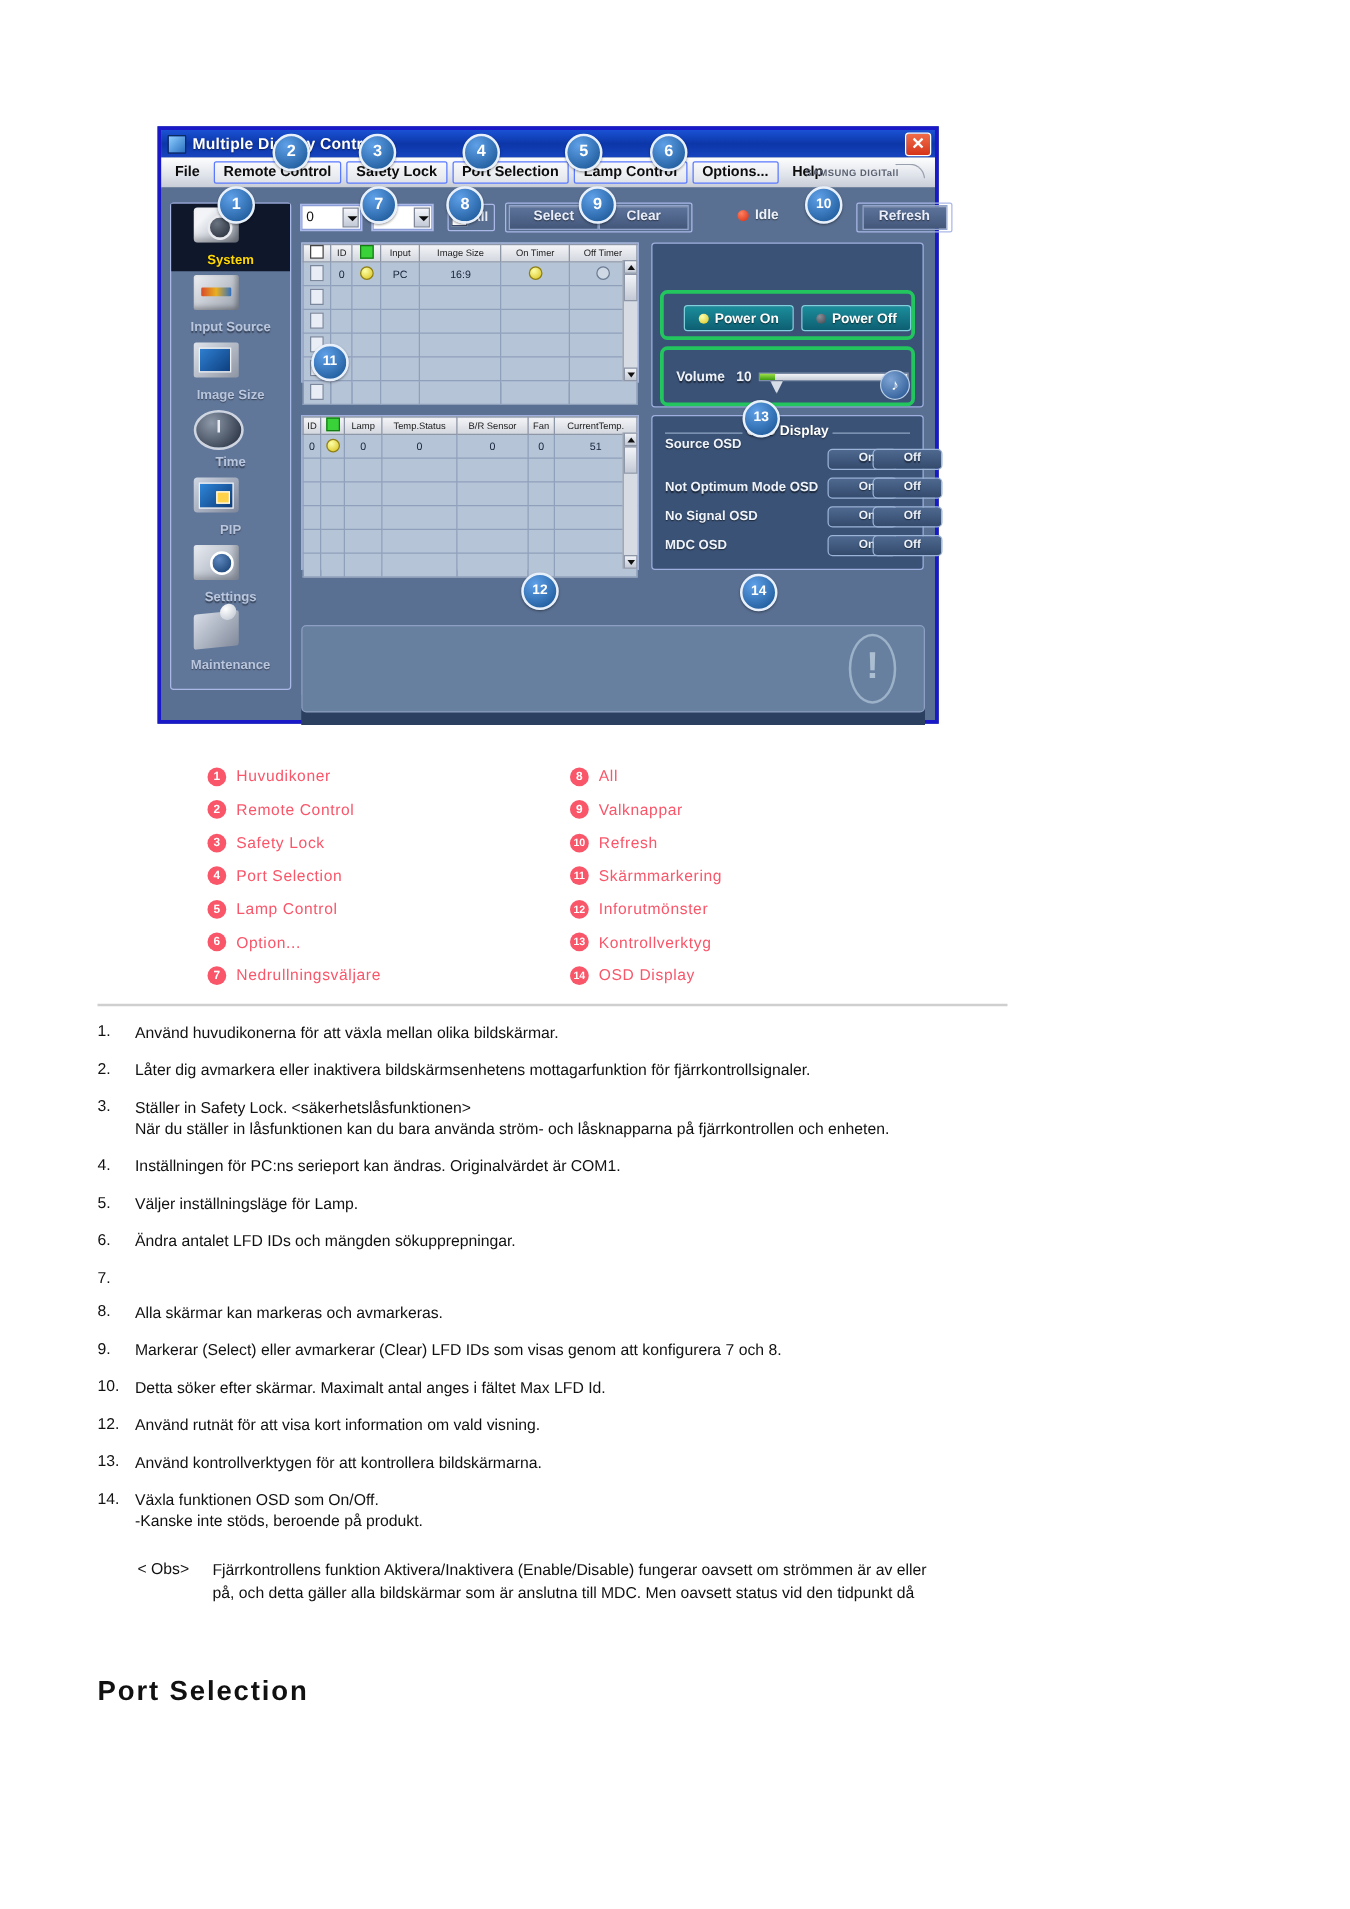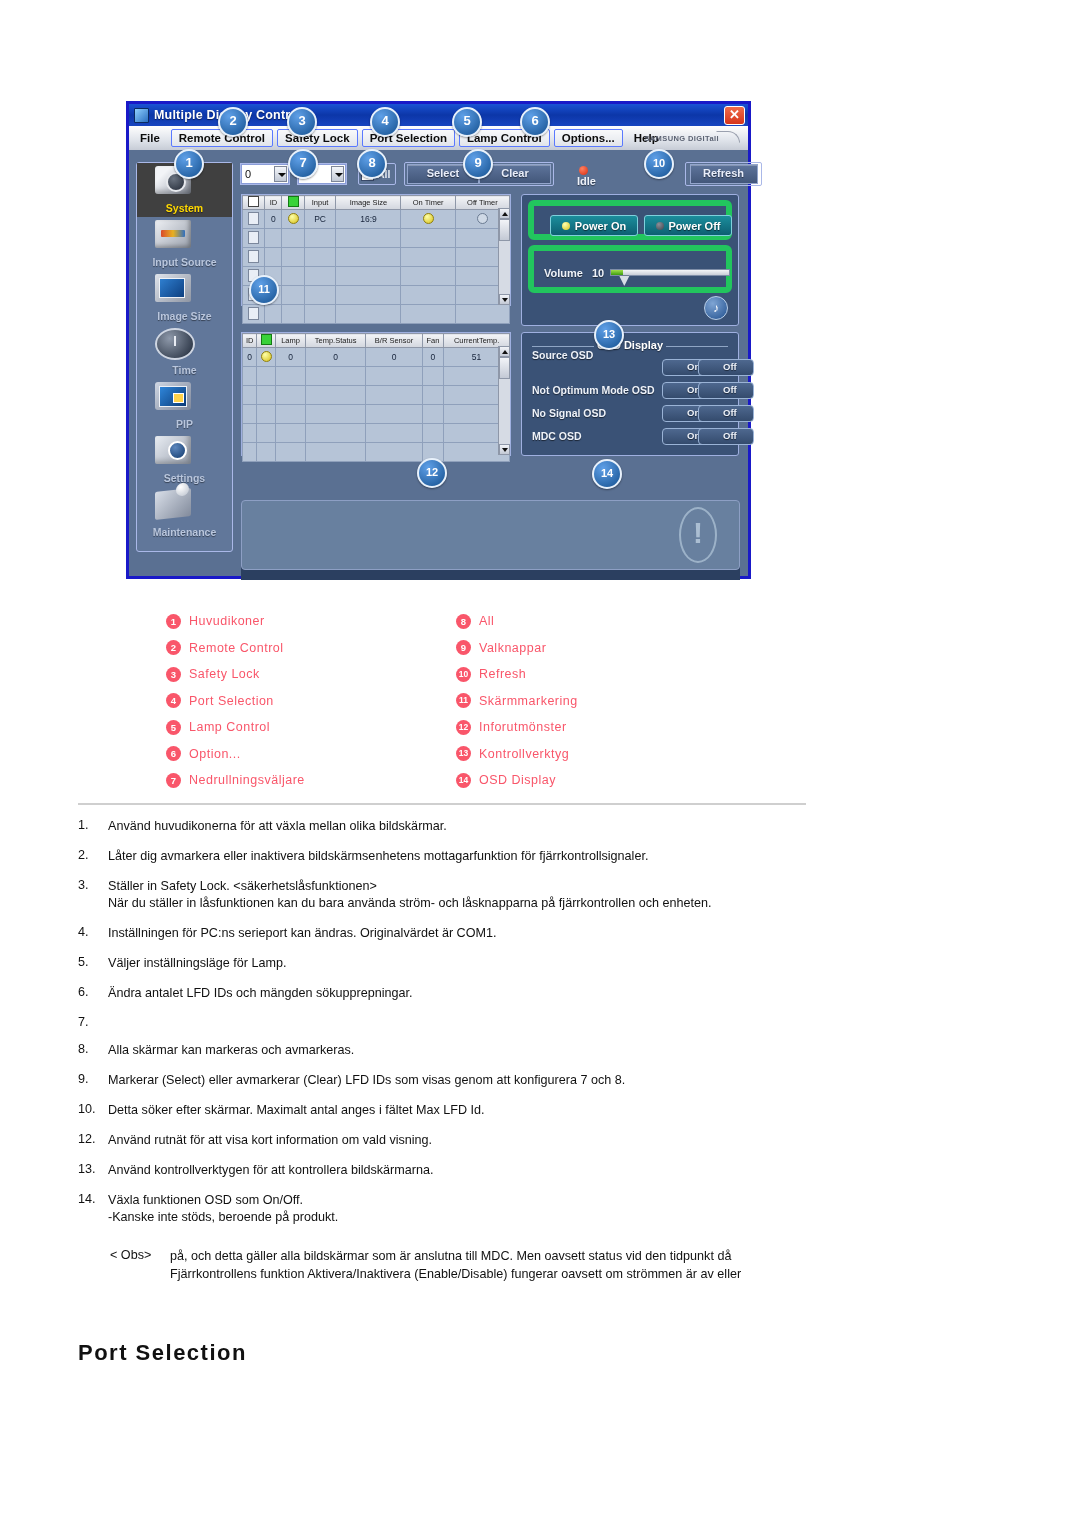--- a/index.html
+++ b/index.html
@@ -64,21 +64,21 @@
     background:#5a7092;
   }
 
   
   .sidebar{
     position:absolute; left:7px; top:12px; width:97px; height:390px;
     border:1px solid #aab8e8; border-radius:3px;
     background:#61779a; box-sizing:border-box;
   }
   .side-item{ height:54px; position:relative; }
-  .side-item.active{ background:#404040; }
+  .side-item.active{ background:#0f172a; }
   .side-ico{
     position:absolute; left:18px; top:3px; width:36px; height:28px;
   }
   .side-lab{
     position:absolute; bottom:3px; width:100%; text-align:center;
     font-size:10.5px; font-weight:bold; color:#b9c6dd;
     text-shadow:0 1px 1px rgba(0,0,0,.45);
   }
   .side-item.active .side-lab{ color:#ffd800; }
 
@@ -131,21 +131,21 @@
     border:1px solid #aab8e8;border-radius:2px;box-sizing:border-box;
     display:flex; align-items:center; justify-content:space-between; padding:0 2px;
   }
   .btn3d{
     height:18px; line-height:17px; text-align:center; font-size:11px; font-weight:bold;
     color:#e9eefa; background:linear-gradient(to bottom,#5e749b,#43577a);
     border:1px solid #93a5cc; box-shadow:inset 0 1px 0 rgba(255,255,255,.25);
     text-shadow:0 1px 1px rgba(0,0,0,.5);
   }
   .idle{
-    position:absolute; left:336px; top:2px; display:flex; align-items:center;flex-direction:column;
+    position:absolute; left:349px; top:2px; display:flex; align-items:center;
   }
   .idle .dot{width:9px;height:9px;border-radius:50%;background:radial-gradient(circle at 35% 30%,#ff8060,#d62b10);margin-right:5px;}
   .idle .lab{font-size:11px;font-weight:bold;color:#eef2f9;text-shadow:0 1px 1px rgba(0,0,0,.5);}
   .refresh-wrap{
     position:absolute; left:444px; top:-2px; width:77px;height:24px;
     border:1px solid #aab8e8;border-radius:2px;box-sizing:border-box;
     display:flex;align-items:center;justify-content:center;
   }
 
   
@@ -180,22 +180,23 @@
   .sb-arrow.dn{position:absolute;bottom:0;left:0;}
   .sb-arrow.dn:after{content:"";position:absolute;left:2px;top:3px;border-left:3.5px solid transparent;border-right:3.5px solid transparent;border-top:4px solid #111;}
   .sb-thumb{position:absolute;left:0;top:11px;width:11px;height:22px;background:linear-gradient(to bottom,#f2f4f8,#c3c9d5);border:1px solid #8e97a8;box-sizing:border-box;}
 
   
   .panel{
     position:absolute; border:1px solid #9fb0e0; border-radius:3px;
     background:#3a5276; box-sizing:border-box;
   }
   .inner-box{
-    position:absolute; border:6px solid #22c55e; border-radius:6px;
+    position:absolute; border:3px solid #22c55e; border-radius:6px;
     box-sizing:border-box;
+    margin-top:32px;
   }
   .pwrbtn{
     position:absolute; height:19px; border-radius:3px;
     background:linear-gradient(to bottom,#1b8e9c,#0d5f72);
     border:1px solid #7fd0dc;
     display:flex;align-items:center; justify-content:center;
     font-size:11px;font-weight:bold;color:#ffffff;text-shadow:0 1px 1px rgba(0,0,0,.6);
   }
   .pwrbtn .d{width:8px;height:8px;border-radius:50%;margin-right:5px;}
   .d-on{background:radial-gradient(circle at 35% 30%,#fdffb0,#d9c318);}
@@ -724,18 +725,18 @@
       <div class="step-t">
         <div class="l2">Växla funktionen OSD som On/Off.</div>
         <div class="l2">-Kanske inte stöds, beroende på produkt.</div>
       </div>
     </div>
   </div>
 
 <div id="note">
   <div class="nl">&lt; Obs&gt;</div>
   <div class="nt" id="notetext">
+      <div>Fjärrkontrollens funktion Aktivera/Inaktivera (Enable/Disable) fungerar oavsett om strömmen är av eller</div>
       <div>på, och detta gäller alla bildskärmar som är anslutna till MDC. Men oavsett status vid den tidpunkt då</div>
-      <div>Fjärrkontrollens funktion Aktivera/Inaktivera (Enable/Disable) fungerar oavsett om strömmen är av eller</div>
     </div>
 </div>
 
 <div id="sectionTitle">Port Selection</div>
 
 </body></html>

